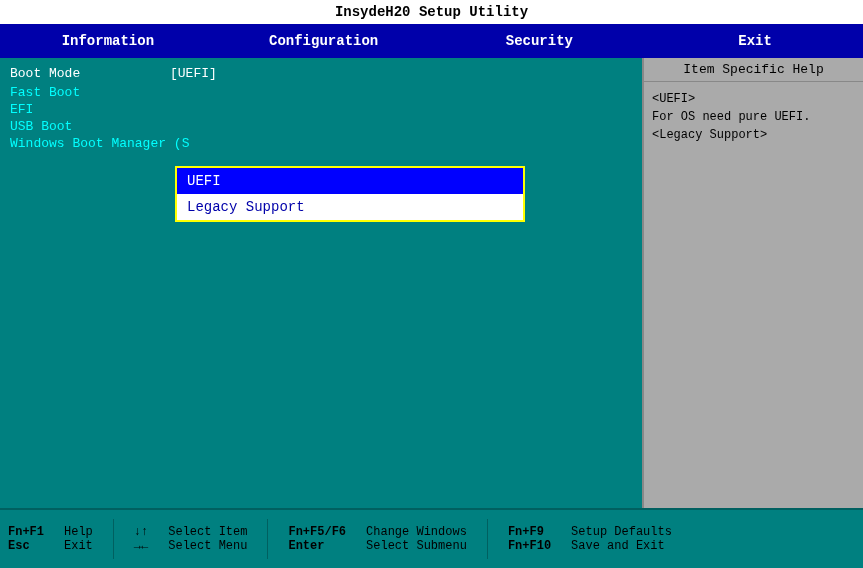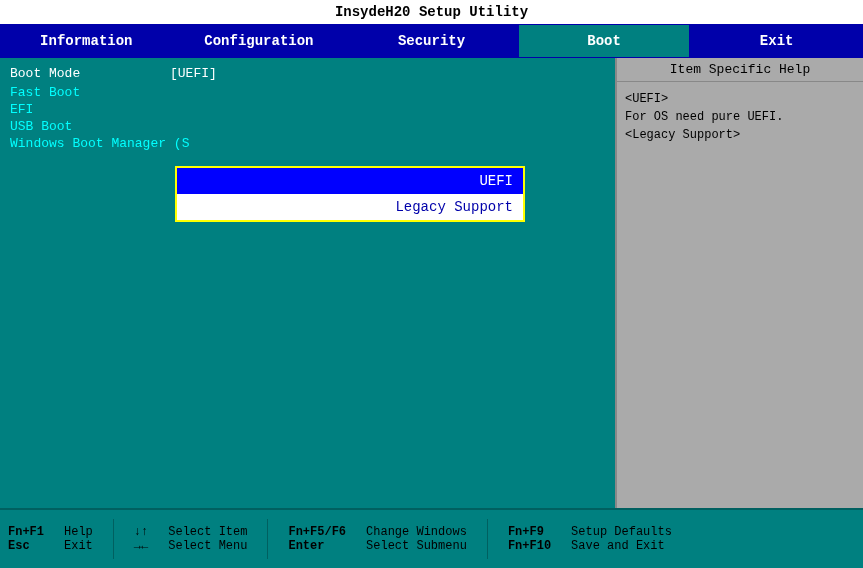--- a/index.html
+++ b/index.html
@@ -57,21 +57,21 @@
     
     #left-panel {
       flex: 1;
       background: #008080;
       padding: 8px 10px;
       position: relative;
     }
 
     
     #right-panel {
-      width: 248px;
+      width: 221px;
       background: #aaaaaa;
       border-left: 2px solid #888;
       padding: 0;
     }
     #right-panel-title {
       background: #aaaaaa;
       text-align: center;
       font-size: 13px;
       color: #000;
       padding: 4px 0;
@@ -98,21 +98,21 @@
       top: 108px;
       left: 175px;
       width: 350px;
       border: 2px solid #ffff00;
       background: #0000aa;
       z-index: 10;
     }
     .dropdown-option {
       padding: 5px 10px;
       font-size: 14px;
-      text-align: right;
+      text-align: left;
       cursor: pointer;
     }
     .dropdown-option.selected {
       background: #0000ff;
       color: #fff;
     }
     .dropdown-option.unselected {
       background: #fff;
       color: #0000aa;
     }
@@ -170,23 +170,20 @@
 
 <div id="nav-tabs">
   <div class="nav-tab">
     <span>Information</span>
   </div>
   <div class="nav-tab">
     <span>Configuration</span>
   </div>
   <div class="nav-tab">
     <span>Security</span>
-  </div>
-  <div class="nav-tab active">
-    <span>Boot</span>
   </div>
   <div class="nav-tab">
     <span>Exit</span>
   </div>
 </div>
 
 <div id="main-content">
 
   <div id="left-panel">
 

